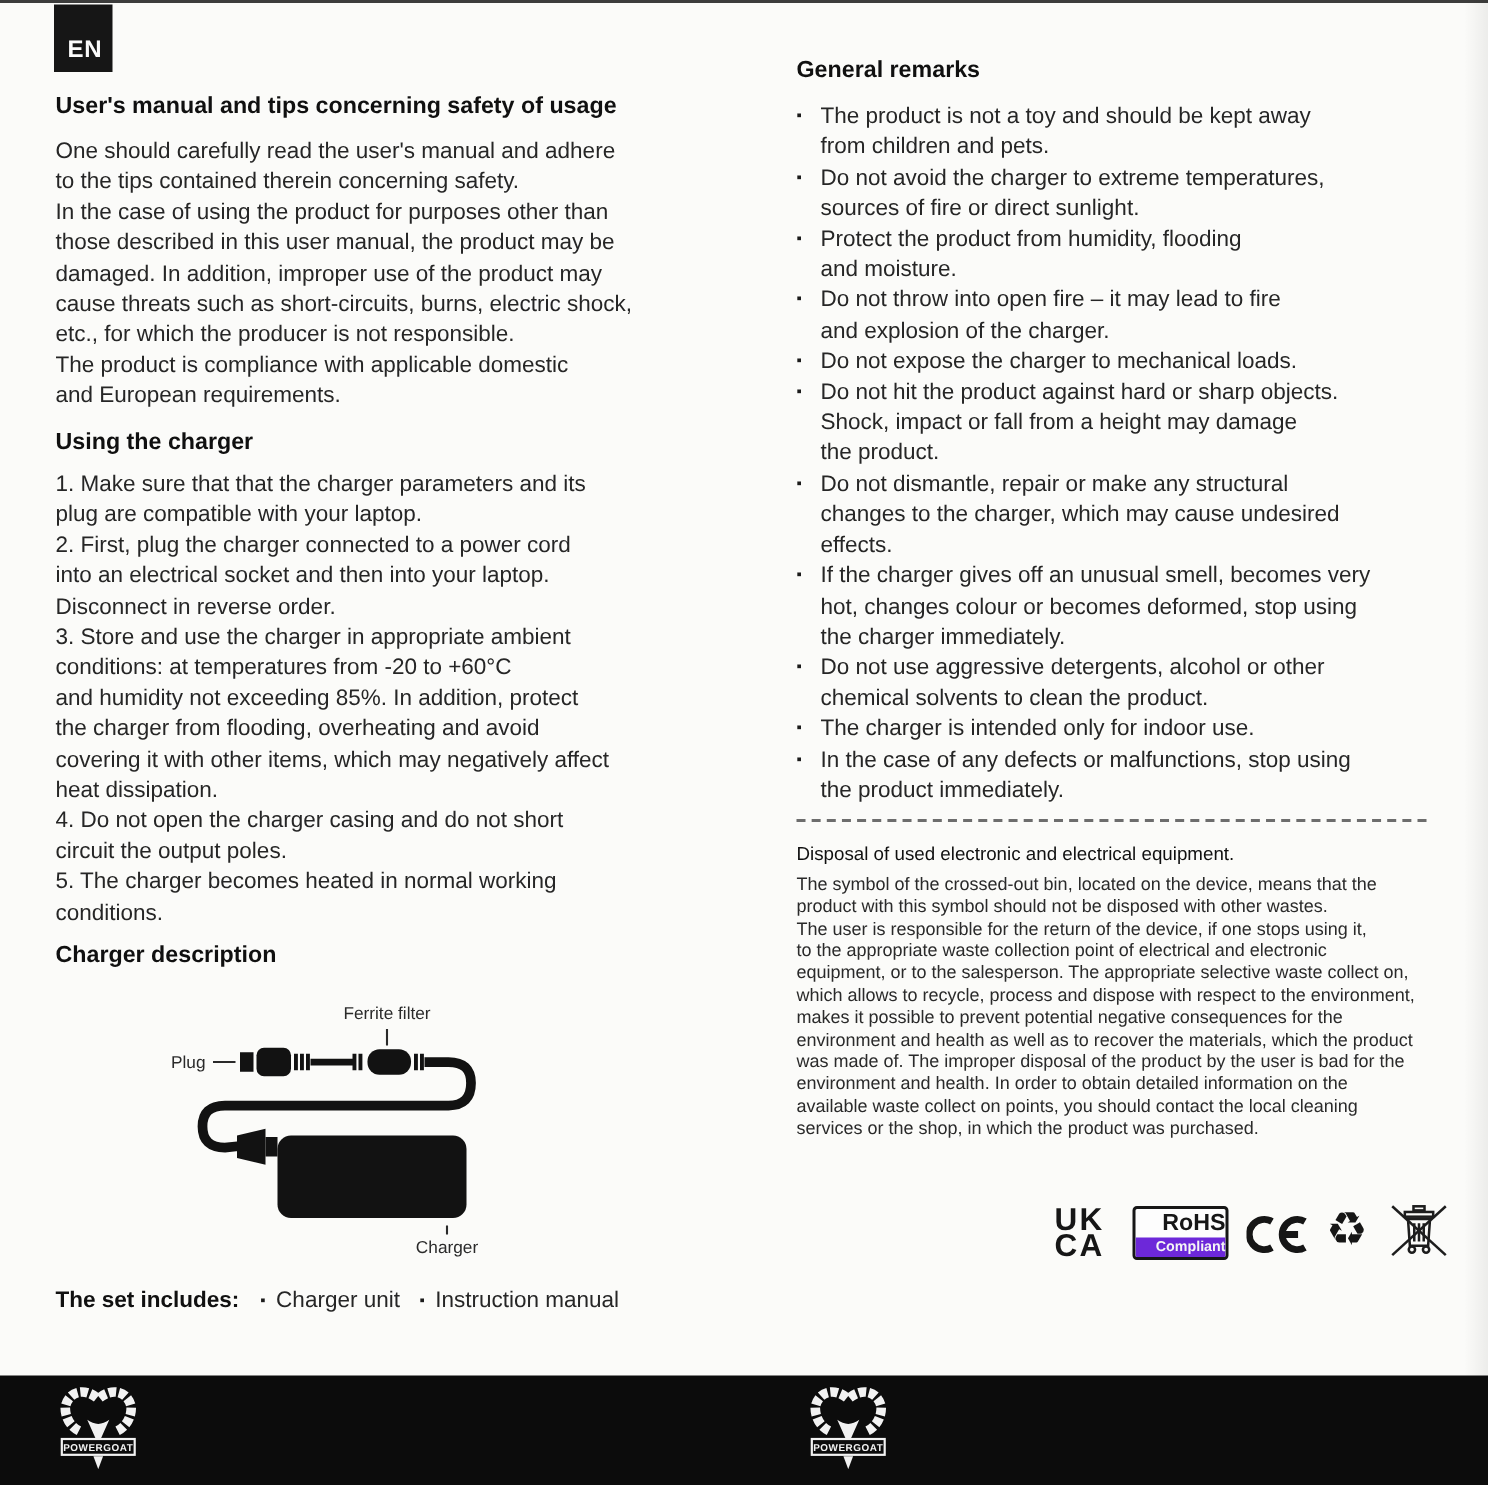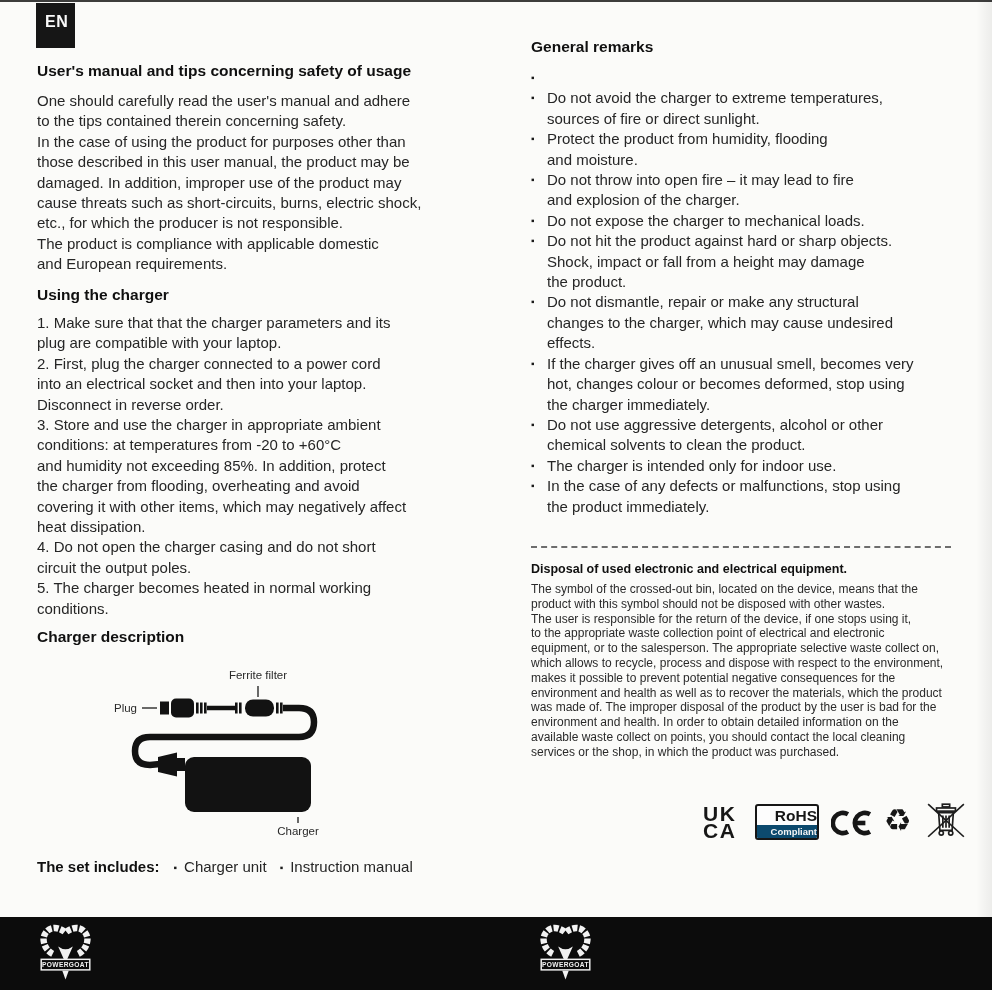--- a/index.html
+++ b/index.html
@@ -9,21 +9,21 @@
     font-family:"Liberation Sans", sans-serif;
     color:#262626;
   }
   .top-edge{position:absolute;left:0;top:0;width:992px;height:2px;background:#1b1b1b;opacity:.85;}
   .page-shade{position:absolute;right:0;top:0;width:16px;height:918px;
     background:linear-gradient(90deg, rgba(0,0,0,0), rgba(0,0,0,0.06));}
   .en-badge{
     position:absolute;left:36px;top:3px;width:39px;height:45px;background:#161616;
     color:#fafafa;font-weight:bold;font-size:16px;letter-spacing:.5px;
     display:flex;align-items:flex-end;justify-content:flex-start;
-    padding:0 0 17px 9px;box-sizing:border-box;
+    padding:0 0 5px 9px;box-sizing:border-box;
   }
   .h{font-weight:bold;font-size:15.5px;color:#101010;margin:0 0 11px 0;}
   .body{font-size:15px;line-height:20.4px;color:#262626;white-space:pre-line;margin:0;}
 
   #sec-safety{position:absolute;left:37px;top:62px;width:450px;}
   #sec-using{position:absolute;left:37px;top:286px;width:450px;}
   #sec-using .h{margin-bottom:9px;}
   #sec-desc{position:absolute;left:37px;top:628px;width:450px;}
   #diagram{position:absolute;left:36px;top:660px;}
   #diagram text{font-family:"Liberation Sans",sans-serif;}
@@ -35,30 +35,30 @@
 
   #sec-general{position:absolute;left:531px;top:38px;width:430px;}
   #sec-general .h{margin-bottom:12px;}
   .bullet{display:flex;font-size:15px;line-height:20.4px;color:#262626;}
   .bullet .mk{flex:none;width:16px;font-size:10px;line-height:20.4px;color:#1b1b1b;}
   .bullet .tx{white-space:pre-line;}
 
   #divider{position:absolute;left:531px;top:546px;width:420px;border-top:2px dashed #6d6d6d;}
 
   #sec-disposal{position:absolute;left:531px;top:562px;width:448px;}
-  #sec-disposal .h2{font-size:12.5px;font-weight:bold;color:#101010;margin:0 0 6px 0;}
+  #sec-disposal .h2{font-size:12.5px;font-weight:normal;color:#101010;margin:0 0 6px 0;}
   #sec-disposal .body2{font-size:12px;line-height:14.8px;color:#2a2a2a;white-space:pre-line;margin:0;}
 
   #certs{position:absolute;left:703px;top:799px;width:270px;height:48px;}
   .ukca{position:absolute;left:0;top:7px;font-weight:bold;font-size:21px;line-height:16.5px;
     letter-spacing:1.5px;color:#161616;}
   .rohs{position:absolute;left:52px;top:5px;width:60px;border:2.5px solid #161616;border-radius:3px;
     overflow:hidden;text-align:right;background:#fdfdfd;}
   .rohs-top{font-size:15.5px;font-weight:bold;color:#161616;line-height:19px;}
-  .rohs-bot{background:#0c4a6e;color:#f5f5f5;font-size:9.5px;line-height:13px;font-weight:bold;}
+  .rohs-bot{background:#6d28d9;color:#f5f5f5;font-size:9.5px;line-height:13px;font-weight:bold;}
   .ce{position:absolute;left:128px;top:9px;}
   .recycle{position:absolute;left:181px;top:3px;font-size:31px;line-height:36px;color:#161616;
     font-family:"DejaVu Sans", sans-serif;}
   .weee{position:absolute;left:222px;top:1px;}
 
   #footer{position:absolute;left:0;top:917px;width:992px;height:73px;background:#0c0c0c;}
   .goat{position:absolute;top:5px;width:55px;height:60px;}
   #goat1{left:38px;}
   #goat2{left:538px;}
   .goat text{font-family:"Liberation Sans",sans-serif;}
@@ -141,20 +141,22 @@
 
 <div id="set-includes">
   <span class="b">The set includes:</span><span class="si-items"><span class="si-item"><span class="mk">▪</span><span>Charger unit</span></span><span class="si-item"><span class="mk">▪</span><span>Instruction manual</span></span></span>
 </div>
 
 <div id="sec-general">
   <div class="h">General remarks</div>
   <div>
       <div class="bullet">
       <span class="mk">▪</span>
+      <span class="tx">The product is not a toy and should be kept away
+from children and pets.</span>
     </div>
       <div class="bullet">
       <span class="mk">▪</span>
       <span class="tx">Do not avoid the charger to extreme temperatures,
 sources of fire or direct sunlight.</span>
     </div>
       <div class="bullet">
       <span class="mk">▪</span>
       <span class="tx">Protect the product from humidity, flooding
 and moisture.</span>

